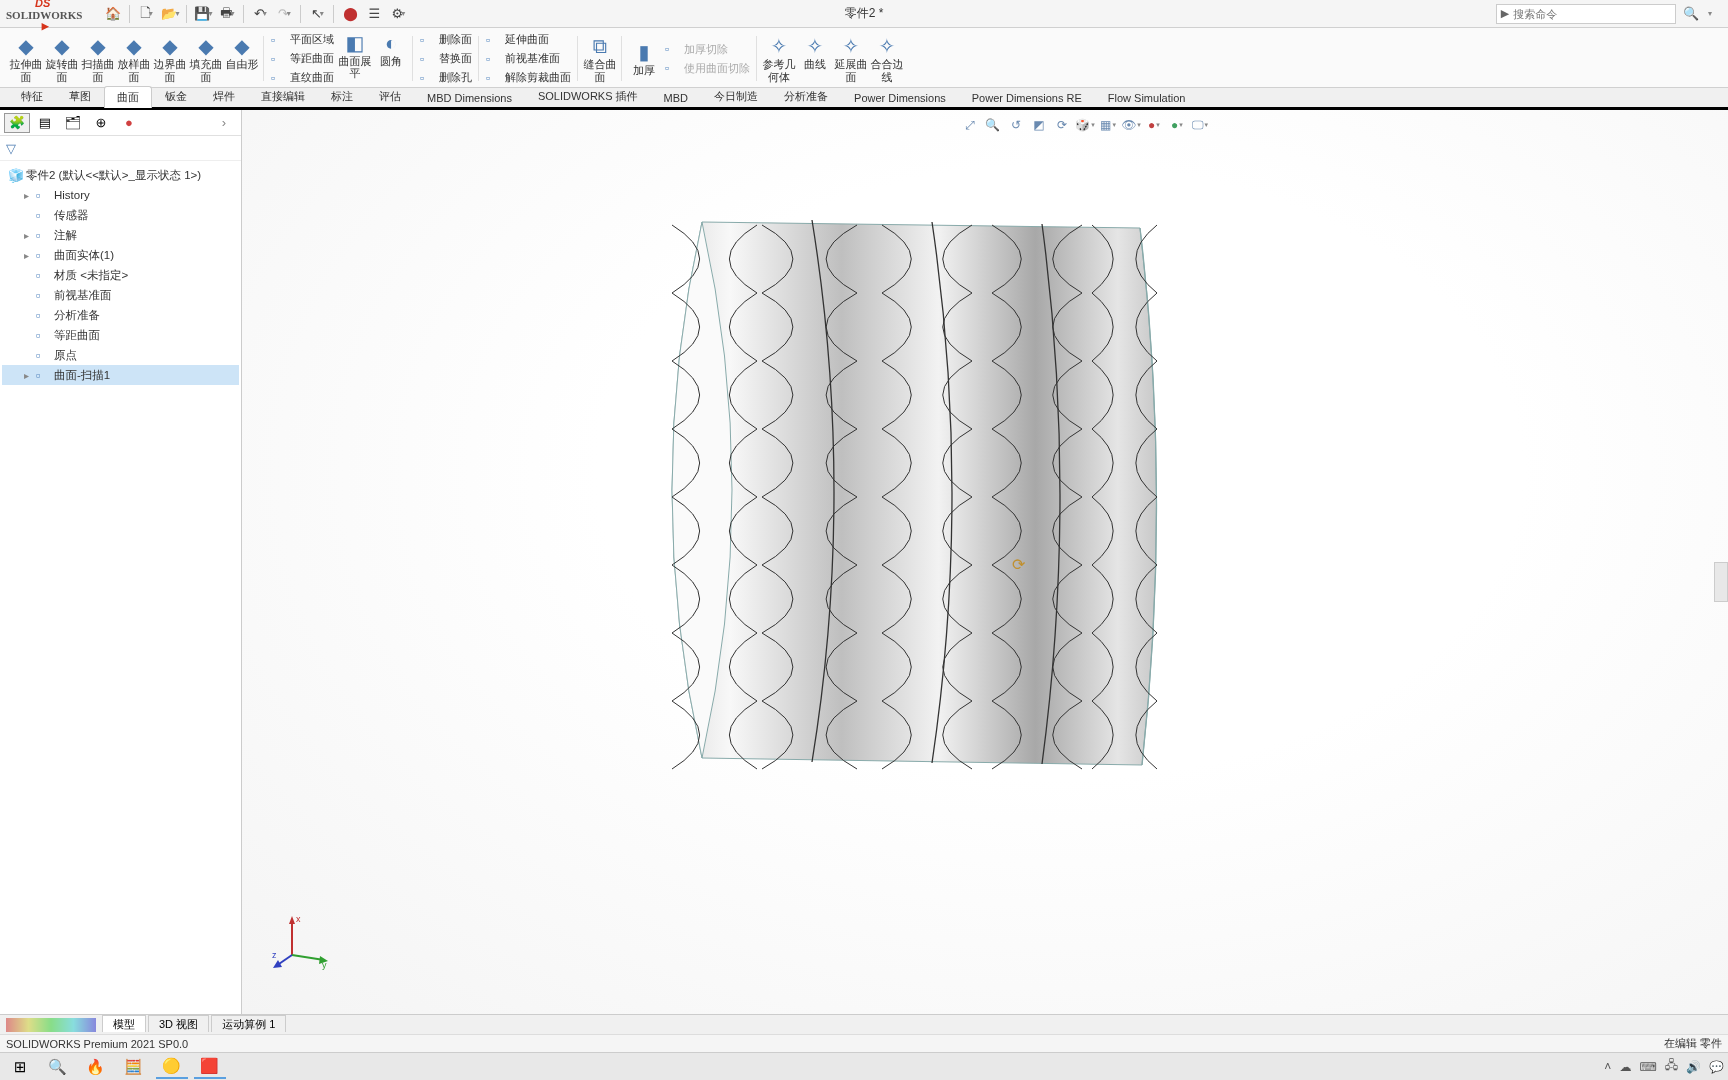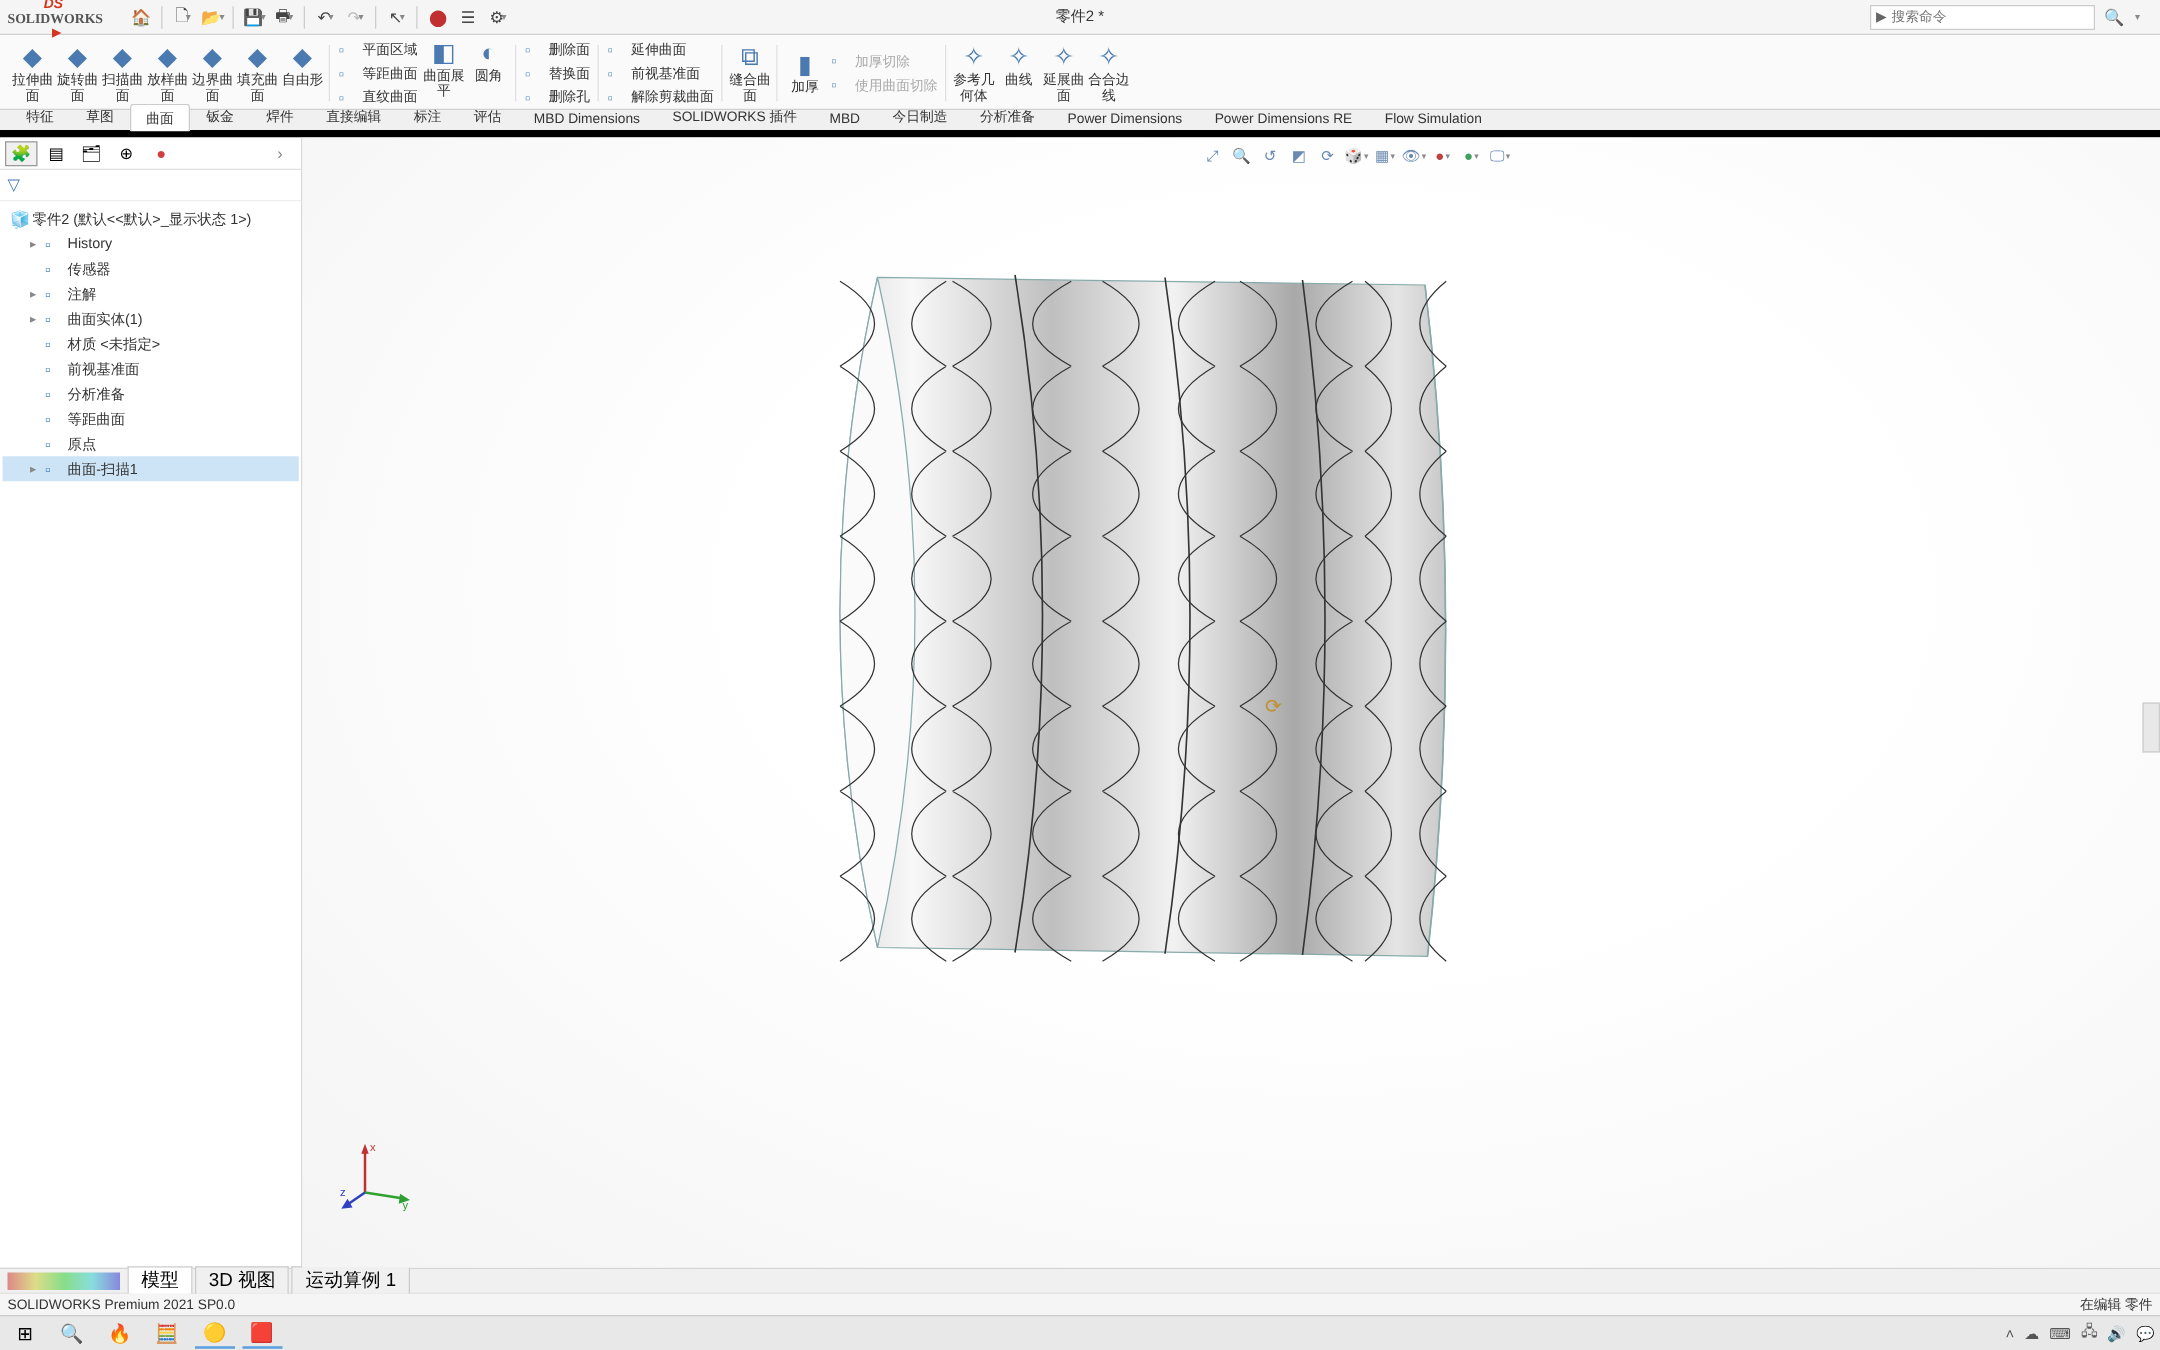--- a/index.html
+++ b/index.html
@@ -28,21 +28,21 @@
 .rgroup:last-child::after { display: none; }
 .big-btn { display: flex; flex-direction: column; align-items: center; width: 36px; font-size: 11px; color: #333; line-height: 1.1; text-align: center; }
 .big-btn .ic { font-size: 20px; height: 24px; display: flex; align-items: center; justify-content: center; color: #4a7ab0; }
 .row-btns { display: flex; flex-direction: row; }
 .mini-row { display: flex; flex-direction: column; gap: 1px; }
 .mini-btn { display: flex; align-items: center; font-size: 11px; color: #333; height: 18px; padding: 0 3px; white-space: nowrap; }
 .mini-btn.dis { color: #aaa; }
 .mini-btn .ic { width: 16px; font-size: 12px; color: #5a8ac0; margin-right: 3px; }
 
 
-.cmdtabs { height: 22px; background: #f0f0f0; display: flex; align-items: flex-end; border-bottom: 6px solid #000000; padding-left: 8px; }
+.cmdtabs { height: 22px; background: #f0f0f0; display: flex; align-items: flex-end; border-bottom: 3px solid #000000; padding-left: 8px; }
 .cmdtab { padding: 3px 12px 3px; font-size: 11px; color: #333; border: 1px solid transparent; border-bottom: none; }
 .cmdtab.active { background: #fff; border-color: #ccc; border-radius: 3px 3px 0 0; position: relative; top: 1px; }
 
 
 .main { display: flex; height: calc(100% - 28px - 60px - 22px - 20px - 18px - 28px); }
 .featpanel { width: 242px; background: #fff; border-right: 1px solid #ccc; display: flex; flex-direction: column; }
 .fptabs { height: 26px; display: flex; align-items: center; padding: 3px 4px; gap: 2px; border-bottom: 1px solid #e0e0e0; }
 .fptab { width: 26px; height: 20px; display: flex; align-items: center; justify-content: center; font-size: 13px; border: 1px solid transparent; }
 .fptab.active { border-color: #999; background: #f0f0f0; }
 .fptab.arrow { margin-left: auto; color: #888; }
@@ -61,21 +61,21 @@
 .viewport::before { content:""; position:absolute; inset:0; background: radial-gradient(ellipse at 55% 40%, #ffffff 40%, #f4f4f4 100%); }
 .heads-up { position: absolute; top: 6px; left: 50%; transform: translateX(-10%); display: flex; gap: 3px; z-index: 5; }
 .hu-btn { width: 20px; height: 18px; font-size: 12px; color: #6a8ab0; display: flex; align-items: center; justify-content: center; }
 .hu-btn .dd2 { font-size: 7px; color: #888; margin-left: 1px; }
 .triad { position: absolute; bottom: 40px; left: 30px; z-index: 5; }
 .triad svg { width: 60px; height: 60px; }
 .cursor3d { position: absolute; top: 445px; left: 770px; font-size: 16px; color: #c09030; z-index: 6; }
 .scrollbar-stub { position: absolute; right: 0; top: 50%; width: 14px; height: 40px; background: #e8e8e8; border: 1px solid #ccc; }
 
 
-.btabs { height: 20px; background: #f0f0f0; border-top: 1px solid #ccc; display: flex; align-items: center; font-size: 15px; }
+.btabs { height: 20px; background: #f0f0f0; border-top: 1px solid #ccc; display: flex; align-items: center; font-size: 11px; }
 .btab-stub { width: 90px; height: 14px; background: linear-gradient(90deg,#d88,#dd8,#8d8,#8dd,#88d); margin: 0 6px; }
 .btab { padding: 2px 10px; border: 1px solid #ccc; border-bottom: none; background: #fff; margin-right: 2px; }
 .btab.inactive { background: #f0f0f0; }
 
 
 .statusbar { height: 18px; background: #f5f5f5; border-top: 1px solid #ddd; display: flex; align-items: center; font-size: 11px; padding: 0 6px; color: #333; }
 .statusbar .right { margin-left: auto; }
 
 
 .taskbar { height: 28px; background: #e8e8e8; border-top: 1px solid #ccc; display: flex; align-items: center; padding: 0 4px; gap: 6px; }

